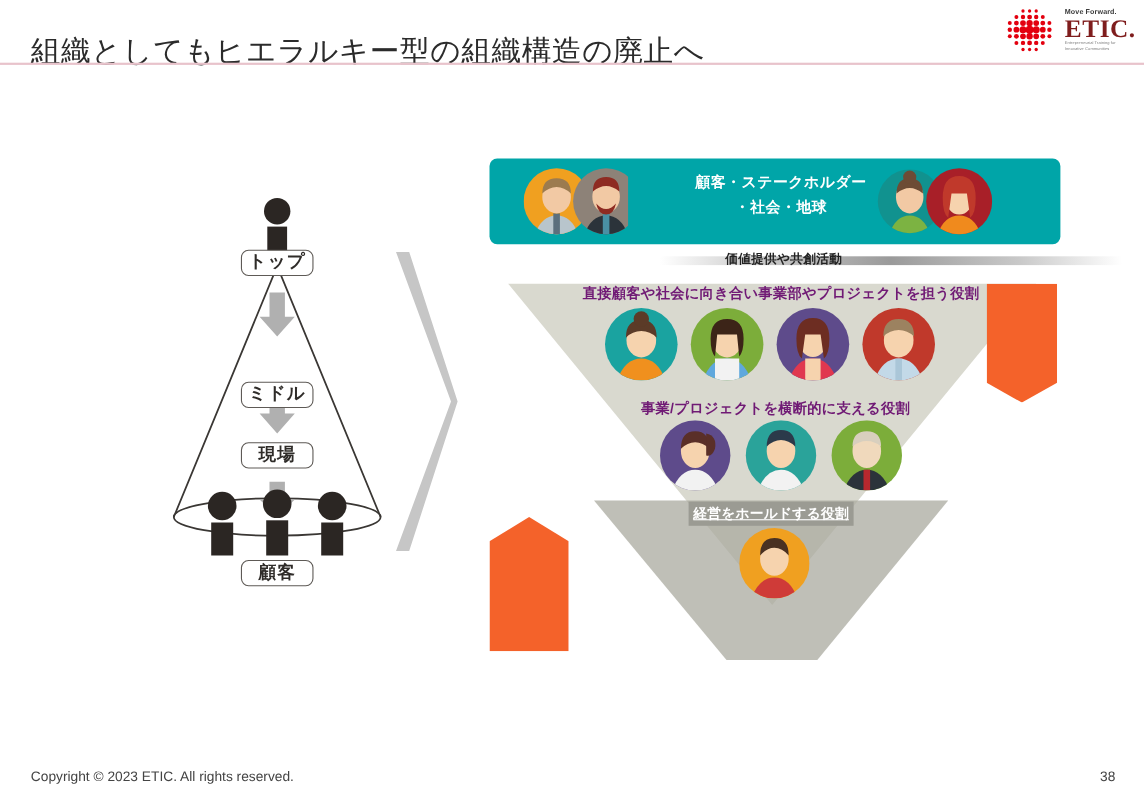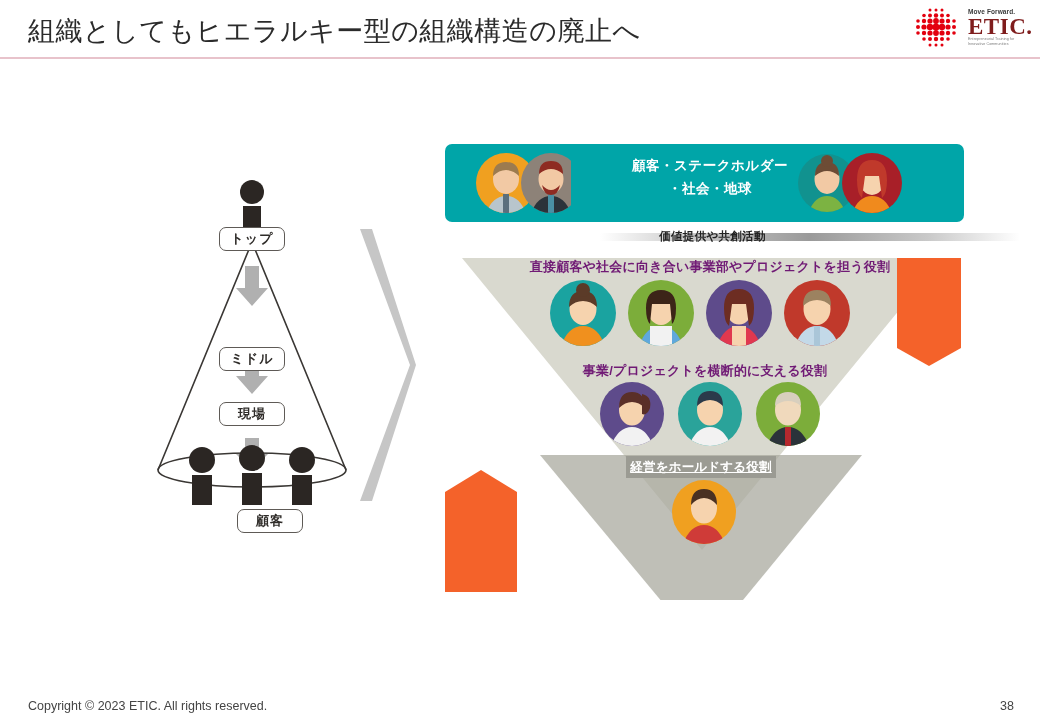--- a/index.html
+++ b/index.html
@@ -8,21 +8,21 @@
     font-family: "Liberation Sans", "DejaVu Sans", sans-serif;
     background:#ffffff; overflow:hidden;
   }
   .slide { position:relative; width:1040px; height:720px; background:#fff; }
 
   
   .header {
     position:absolute; left:0; top:0; width:1040px; height:58px;
   }
   .header-title {
-    position:absolute; left:28px; top:13px;
+    position:absolute; left:28px; top:28px;
     font-size:27px; font-weight:400; color:#2b2b2b;
     letter-spacing:0.5px; white-space:nowrap;
   }
   .header-rule {
     position:absolute; left:0; top:57px; width:1040px; height:2px;
     background:#e8c3cb;
   }
   
   .logo { position:absolute; right:14px; top:6px; width:112px; height:44px; }
   .logo-dots { position:absolute; left:0; top:1px; width:48px; height:42px; }
@@ -42,27 +42,27 @@
   
   .left-block { position:absolute; left:40px; top:170px; width:330px; height:420px; }
   .left-heading {
     position:absolute; left:8px; top:10px; width:150px;
     font-size:16px; font-weight:bold; color:#56534f;
     line-height:26px; text-align:center; letter-spacing:1px;
   }
   .cone-svg { position:absolute; left:100px; top:0px; }
   .node {
     position:absolute; background:#ffffff; border:1.4px solid #5e5a56;
-    border-radius:7px; font-size:13px; font-weight:bold; color:#2f2c29;
+    border-radius:7px; font-size:16px; font-weight:bold; color:#2f2c29;
     text-align:center; line-height:22px; height:24px; letter-spacing:1px;
   }
   .node-top    { left:179px; top:57px;  width:66px; }
   .node-mid    { left:179px; top:145px; width:66px;margin-top:32px; }
   .node-genba  { left:179px; top:232px; width:66px; }
-  .node-kyaku  { left:179px; top:339px; width:66px;margin-left:18px; }
+  .node-kyaku  { left:179px; top:339px; width:66px; }
   .left-note {
     position:absolute; left:20px; top:372px; width:310px;
     font-size:12.5px; color:#1d1d1d; line-height:21px;
   }
 
   
   .mid-arrow { position:absolute; left:358px; top:225px; }
 
   
   .right-block { position:absolute; left:440px; top:140px; width:540px; height:460px; }

